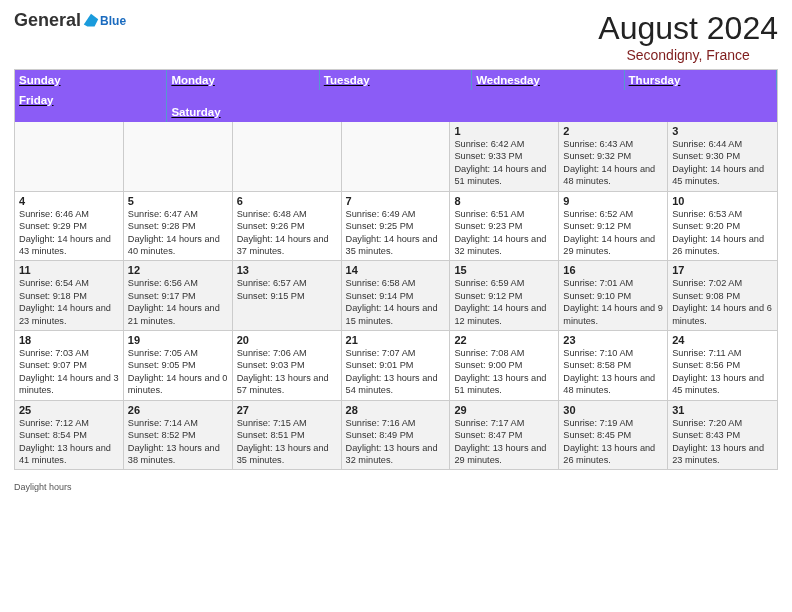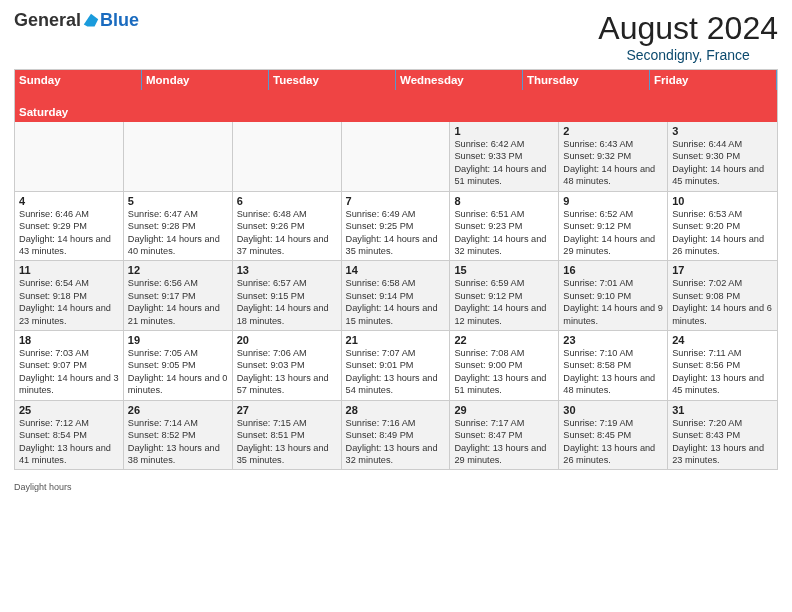--- a/index.html
+++ b/index.html
@@ -31,52 +31,53 @@
     .logo-text {
       display: flex;
       align-items: center;
     }
     .logo-general {
       font-size: 18px;
       font-weight: bold;
       color: #333;
     }
     .logo-blue {
-      font-size: 18px;
+      font-size: 12px;
       font-weight: bold;
       color: #1a6bbf;
       text-align: center;
     }
     .logo-icon {
       width: 18px;
       height: 18px;
       margin-left: 1px;
     }
     .title-block {
       text-align: center;
     }
     .month-title {
       font-size: 32px;
       font-weight: normal;
       color: #222;
     }
     .subtitle {
       font-size: 14px;
-      color: #0c4a6e;
+      color: #7f1d1d;
     }
     .calendar {
       flex: 1;
       display: flex;
       flex-direction: column;
       border: 1px solid #ccc;
     }
     .cal-header {
       display: grid;
-      grid-template-columns: repeat(6, 1fr);
-      background: #ef4444;
+      grid-template-columns: repeat(5, 1fr);
+      background: #8b5cf6;
+      text-decoration: underline;
     }
     .cal-header-cell {
       color: #fff;
       font-size: 11.5px;
       font-weight: bold;
       padding: 4px 4px;
       border-right: 1px solid #5599d0;
       text-align: left;
     }
     .cal-header-cell:last-child { border-right: none; margin-top: 12px; }
@@ -227,21 +228,20 @@
           <div class="cal-cell shaded">
             <div class="day-num">12</div>
             <div class="cell-line">Sunrise: 6:56 AM</div>
             <div class="cell-line">Sunset: 9:17 PM</div>
             <div class="cell-line">Daylight: 14 hours and 21 minutes.</div>
           </div>
           <div class="cal-cell shaded">
             <div class="day-num">13</div>
             <div class="cell-line">Sunrise: 6:57 AM</div>
             <div class="cell-line">Sunset: 9:15 PM</div>
-            <div class="cell-line">Daylight: 14 hours and 18 minutes.</div>
           </div>
           <div class="cal-cell shaded">
             <div class="day-num">14</div>
             <div class="cell-line">Sunrise: 6:58 AM</div>
             <div class="cell-line">Sunset: 9:14 PM</div>
             <div class="cell-line">Daylight: 14 hours and 15 minutes.</div>
           </div>
           <div class="cal-cell shaded">
             <div class="day-num">15</div>
             <div class="cell-line">Sunrise: 6:59 AM</div>

